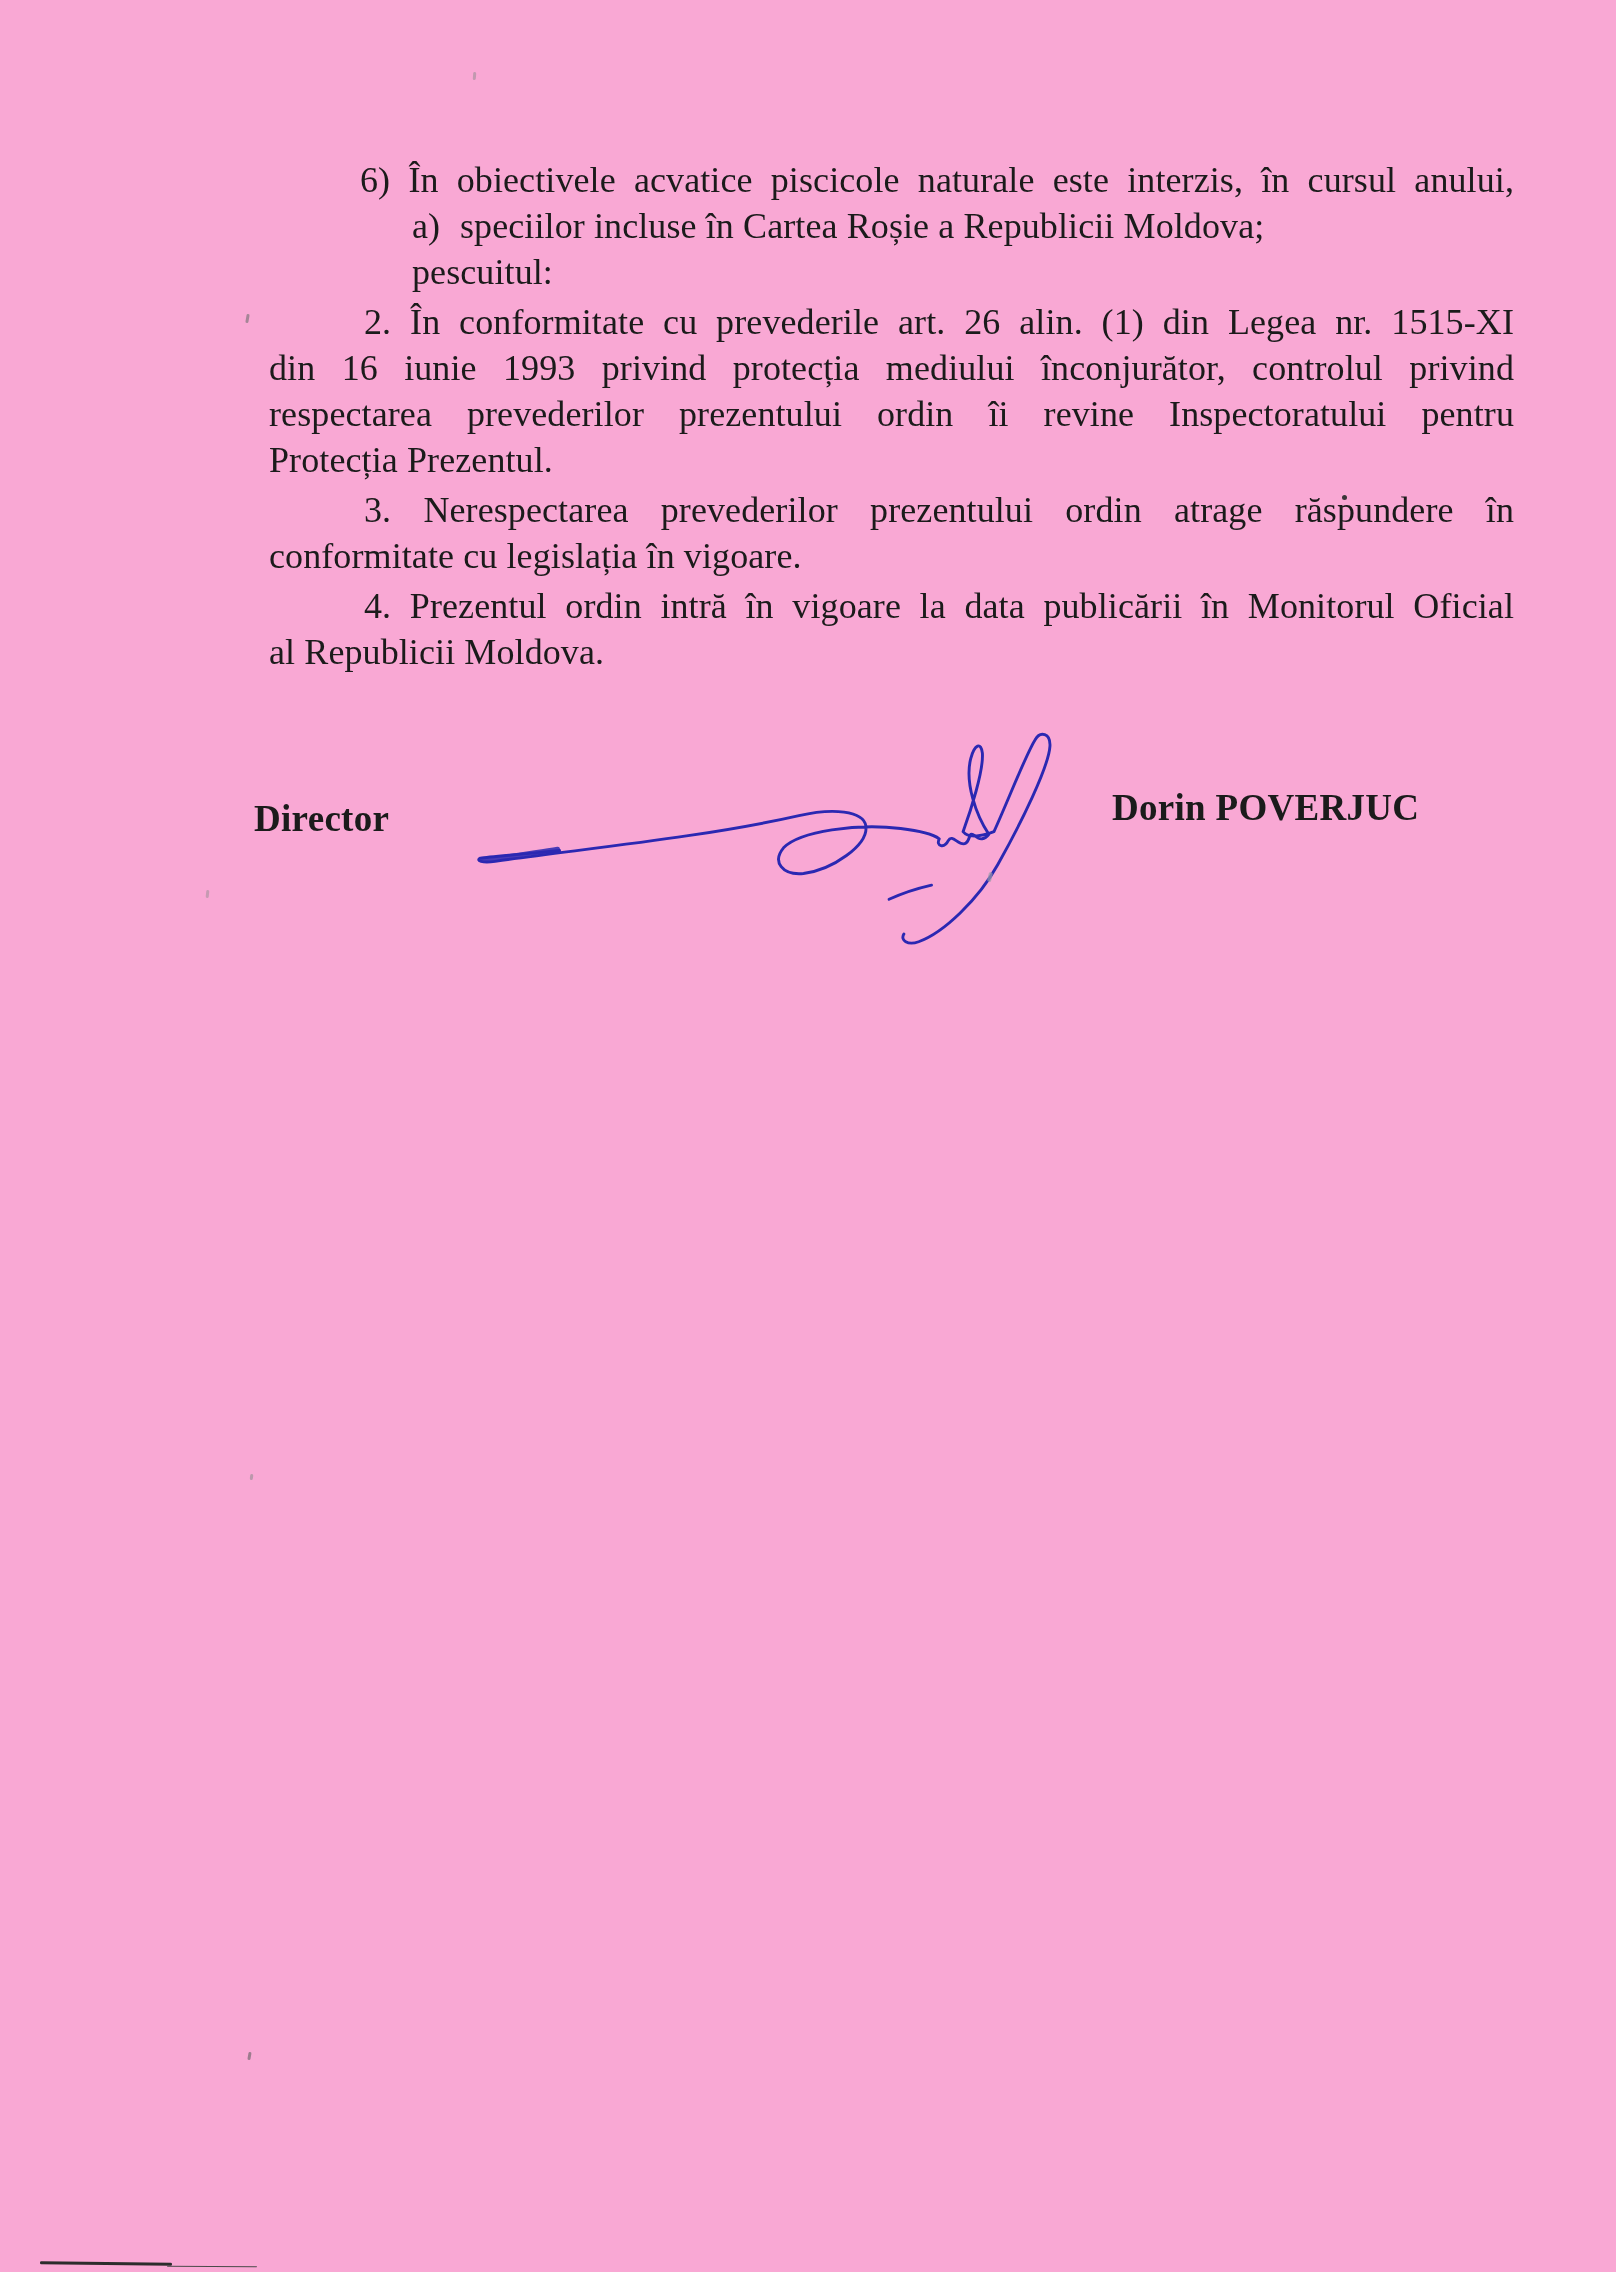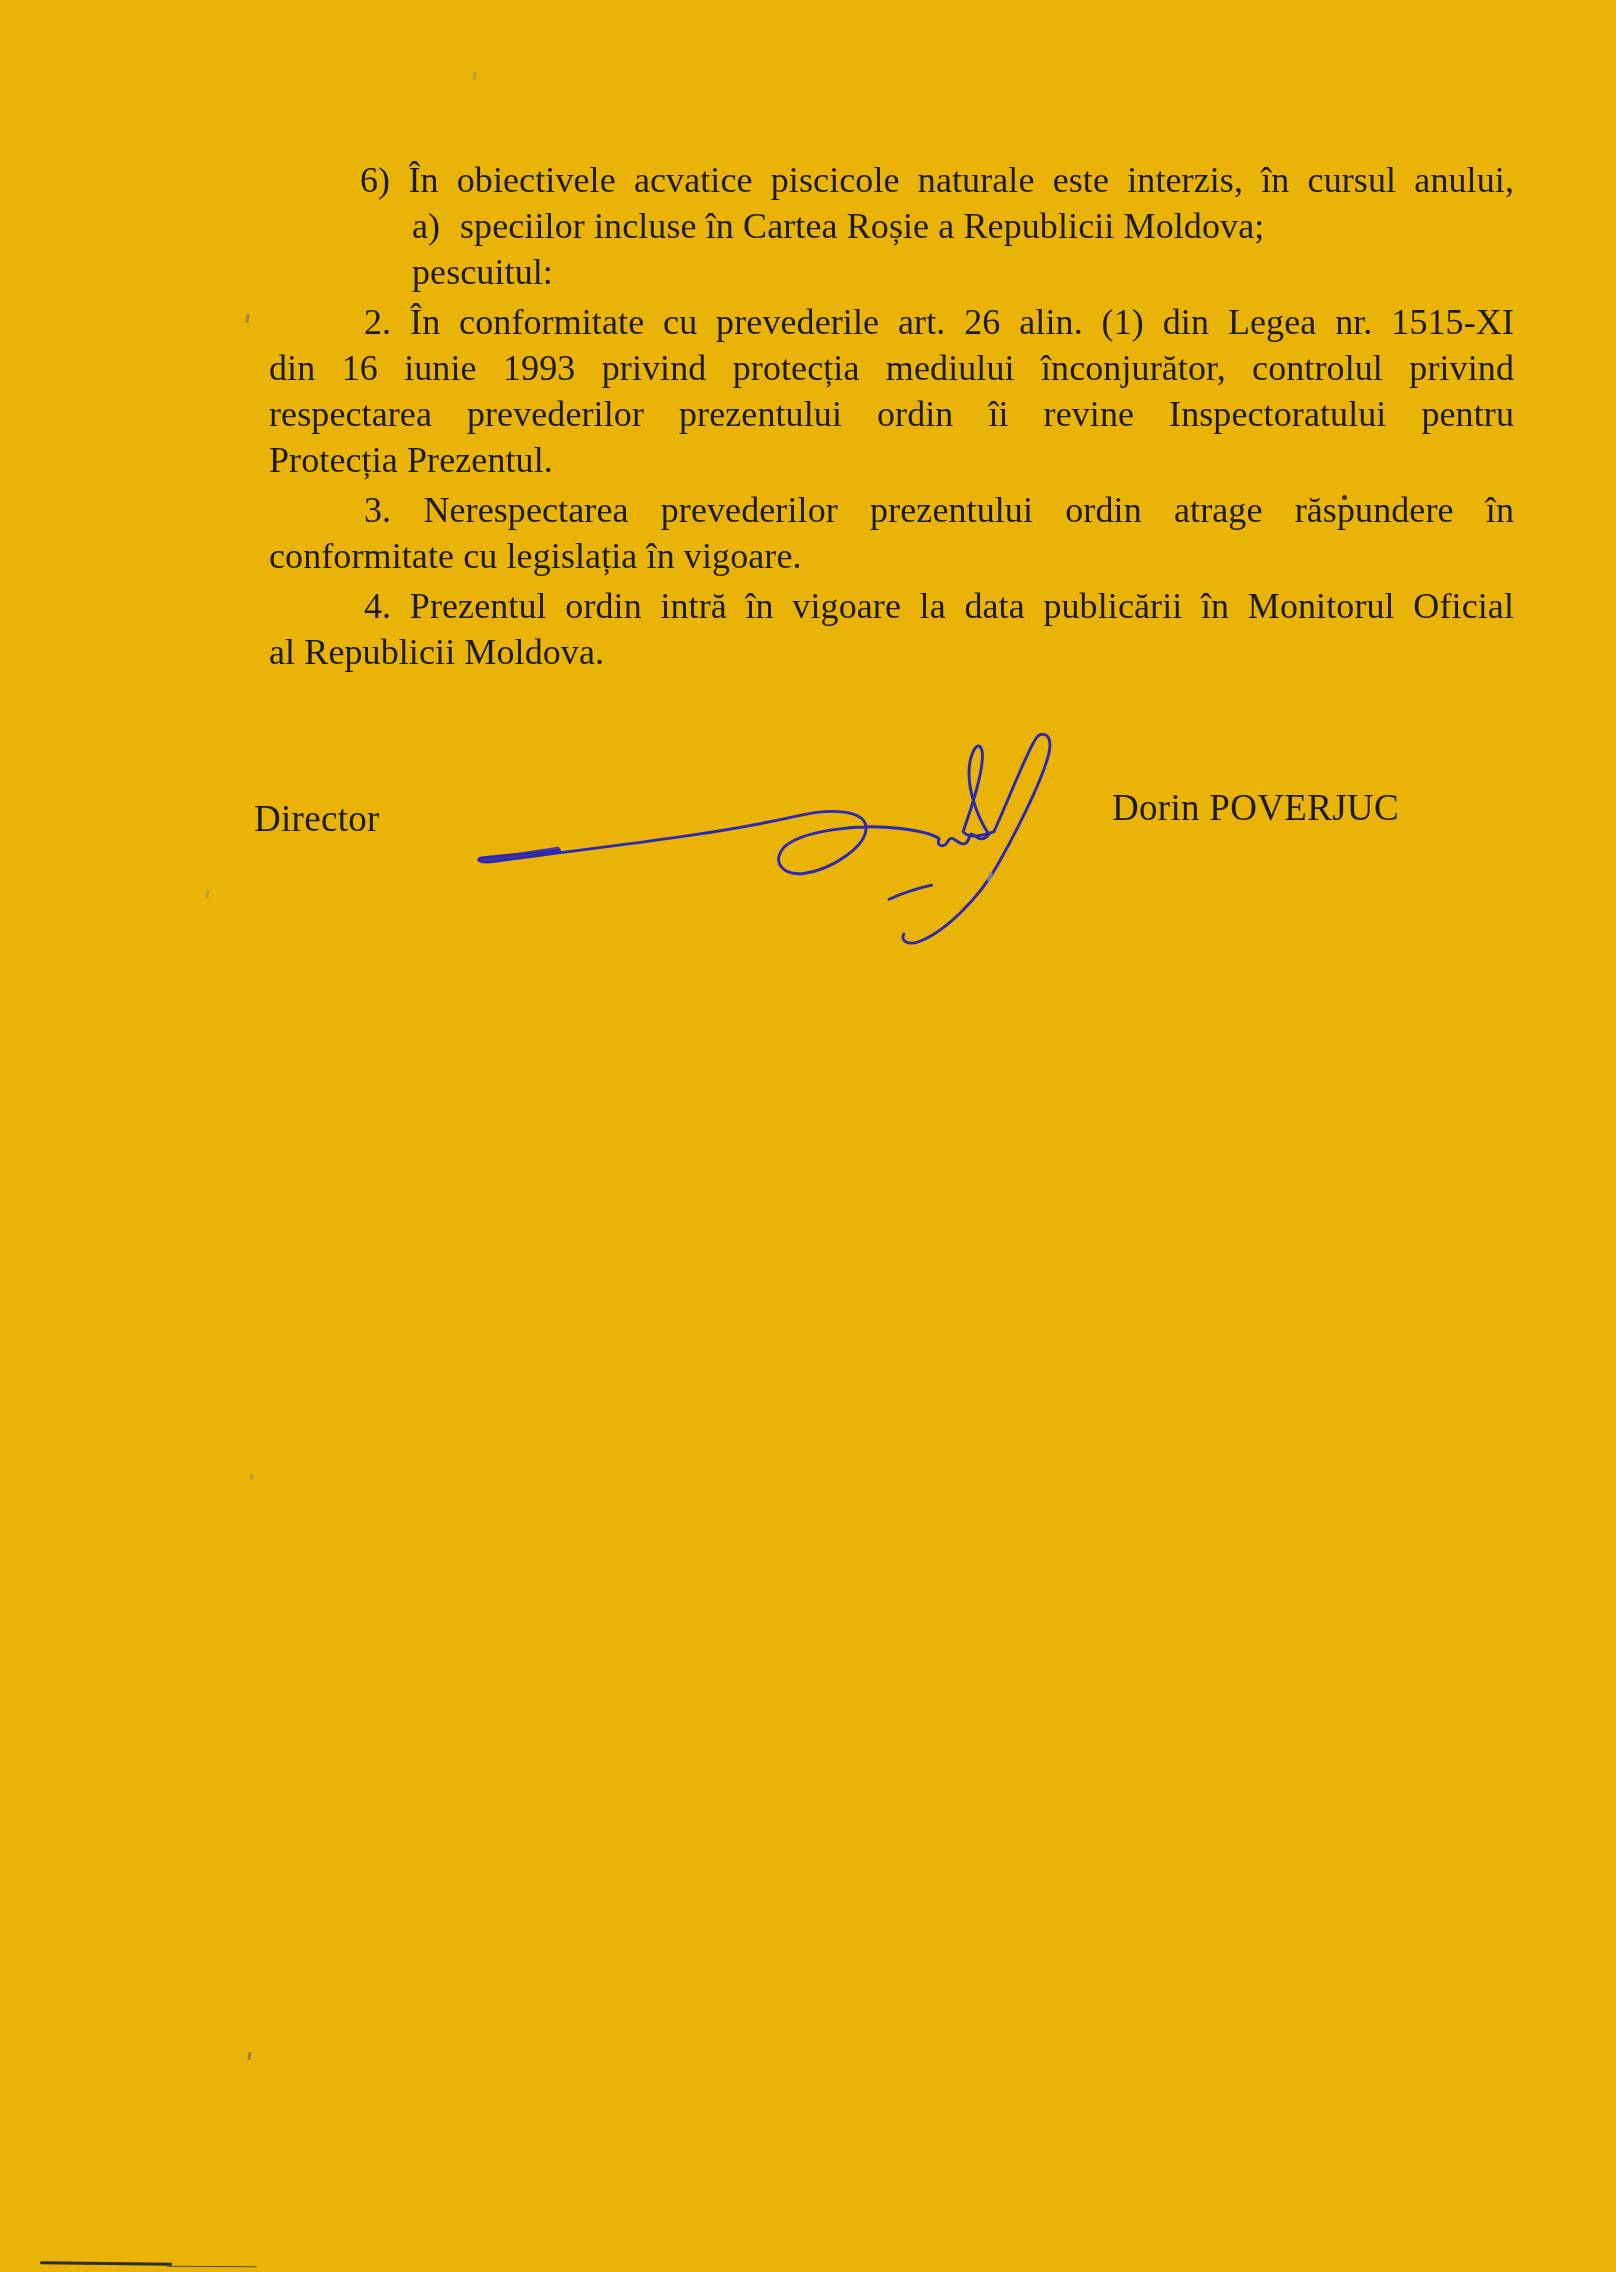--- a/index.html
+++ b/index.html
@@ -1,20 +1,20 @@
 <!DOCTYPE html>
 <html style="font-size:10.3px"><head>
 <meta charset="utf-8">
 <style>
   html, body { margin: 0; padding: 0; background: #e8e8e8; }
   .page {
     position: relative;
     width: 1617px;
     height: 2273px;
-    background: #eab308;
+    background: #f9a8d4;
     overflow: hidden;
     font-family: "Liberation Serif", "DejaVu Serif", serif;
     color: #1b1b1b;
   }
   
   .text-col {
     position: absolute;
     left: 269px;
     top: 157px;
     width: 1245px;
@@ -25,21 +25,21 @@
   .line { min-height: 46px; }
   .jf { text-align: justify; text-align-last: justify; }
   .hang { padding-left: 143px; text-indent: -52px; }
   .ind2 { padding-left: 143px; }
   .ind1 { text-indent: 95px; }
   .gap { margin-top: 3.9px; }
   .mk { display: inline-block; width: 48px; text-indent: 0; }
   
   .sig-label {
     position: absolute;
-    font-weight: normal;
+    font-weight: bold;
     font-size: 37px;
     line-height: 39px;
     letter-spacing: 0.3px;
     white-space: nowrap;
   }
   .director { left: 254px; top: 799px; }
   .signer { left: 1100px; top: 788px; margin-left: 12px; }
   .sig-svg { position: absolute; left: 461px; top: 712px; }
   
   .speck { position: absolute; background: #8a8a8a; border-radius: 1.9px; }

